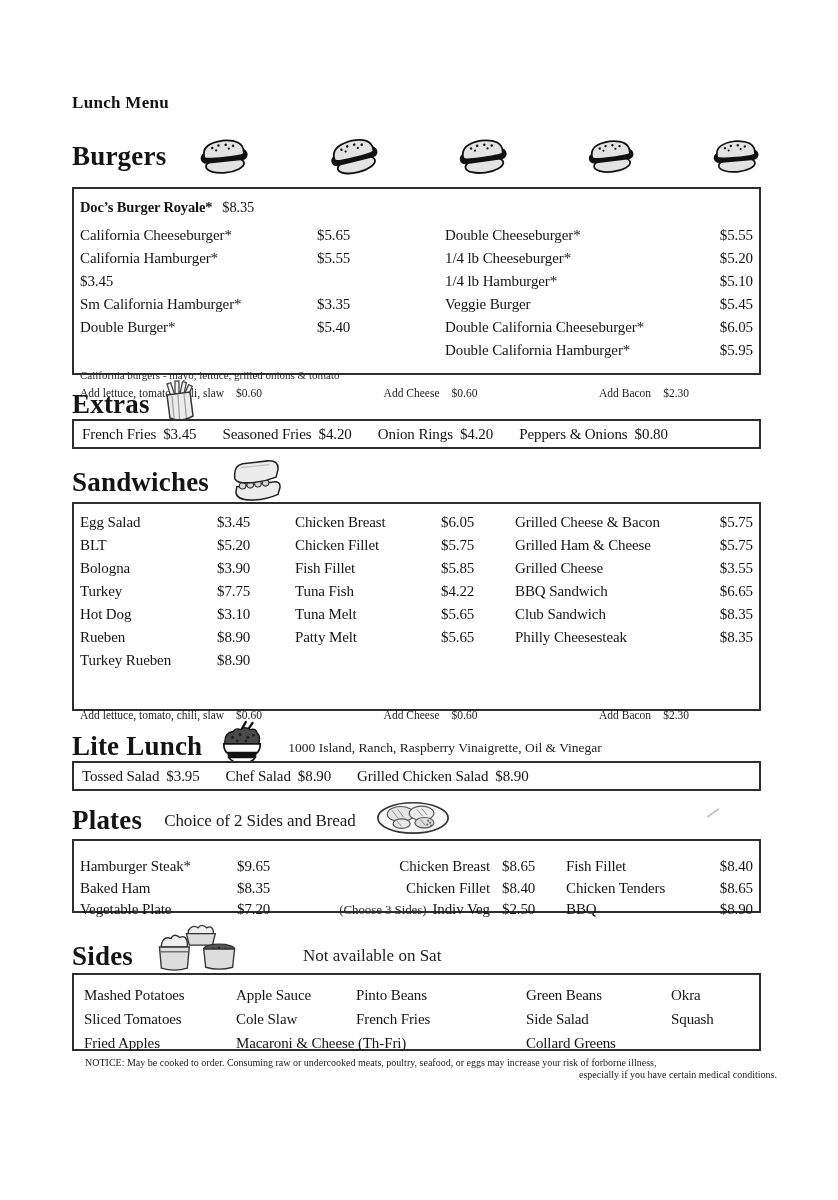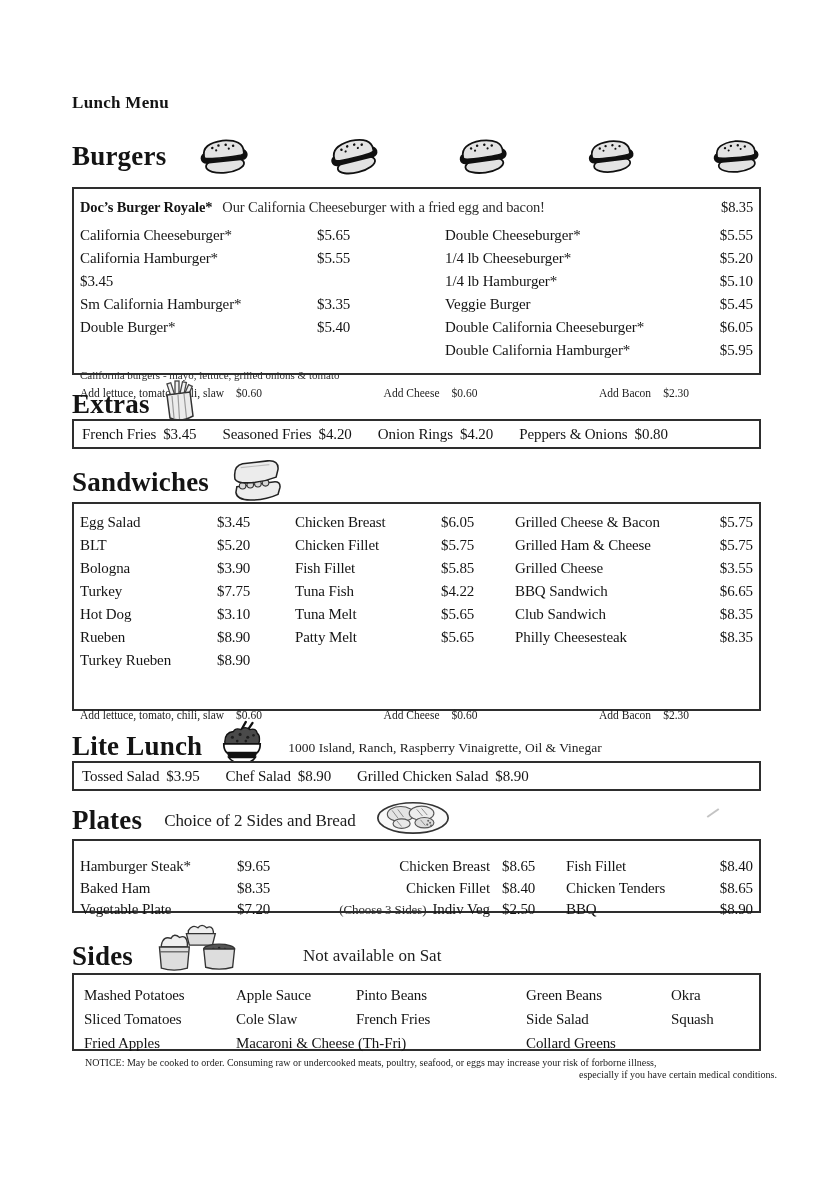--- a/index.html
+++ b/index.html
@@ -135,21 +135,20 @@
             <circle cx="22" cy="16" r="1.2"></circle>
             <circle cx="36" cy="15.5" r="1.2"></circle>
           </g>
         </svg>
     </span>
   </div>
 
   <div class="abs box" style="left:72px;top:187px;width:689px;height:188px;">
     <div class="featured">
       <span class="f-name">Doc’s Burger Royale*</span>
-      <span class="f-desc">Our California Cheeseburger with a fried egg and bacon!</span>
       <span class="f-price">$8.35</span>
     </div>
     <div class="burg-cols">
       <div class="burg-left" id="burgers-left">
           <div class="item-row">
             <span class="i-name">California Cheeseburger*</span>
             <span class="i-price">$5.65</span>
           </div>
           <div class="item-row">
             <span class="i-name">California Hamburger*</span>

